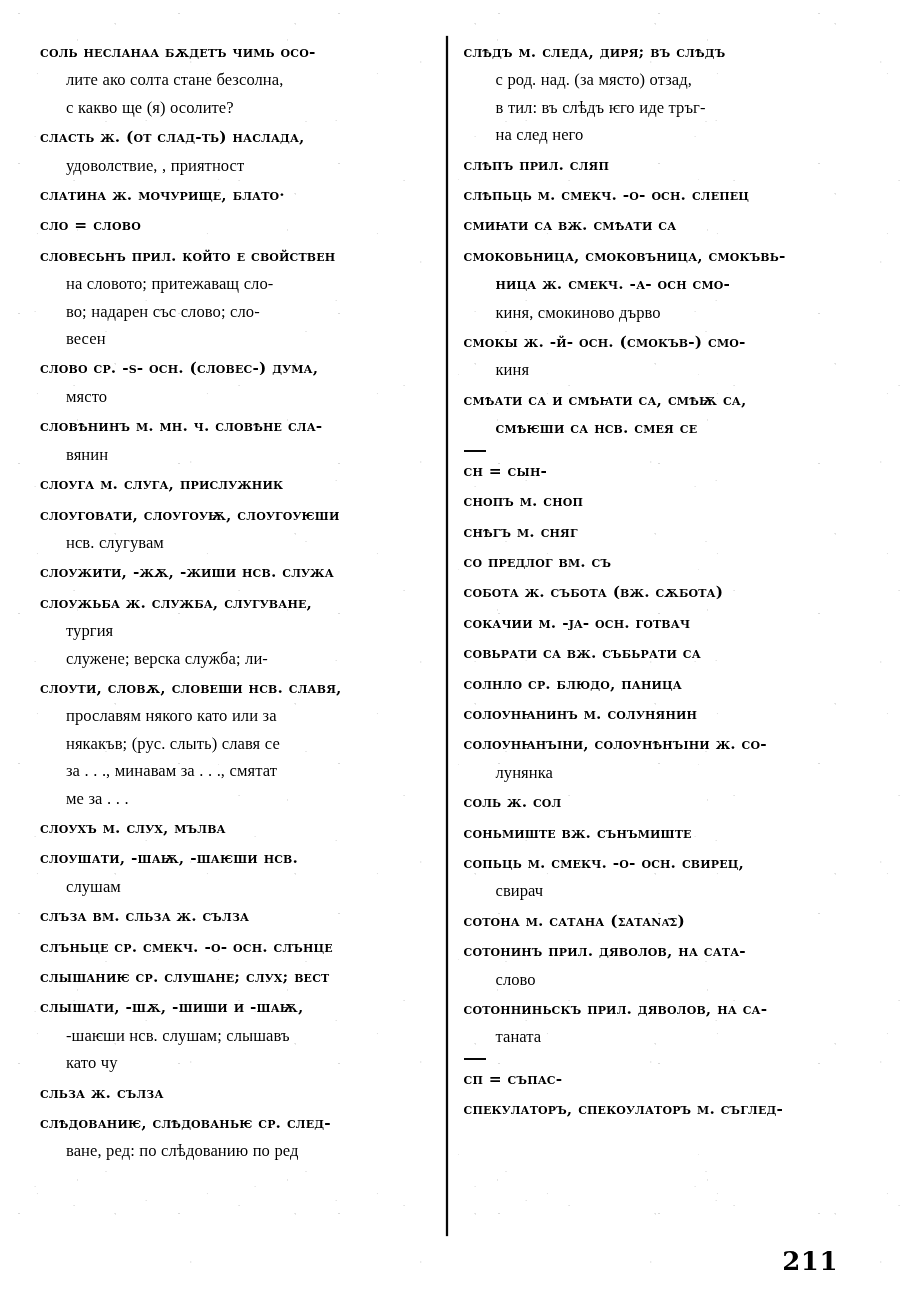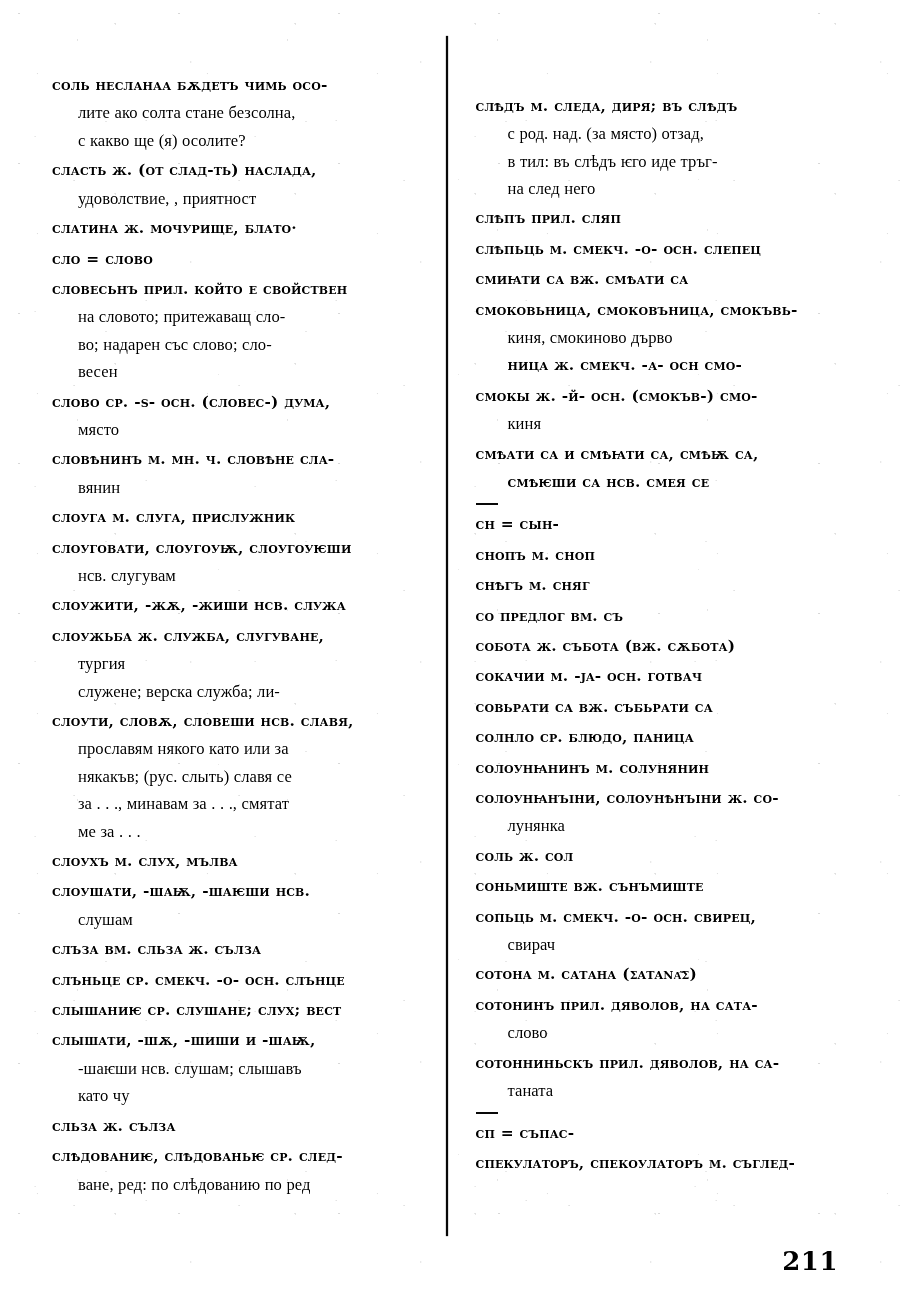--- a/index.html
+++ b/index.html
@@ -41,26 +41,25 @@
       radial-gradient(circle at 91% 92%, rgba(30,30,30,.25) 0 .6px, transparent 1px);
     background-size: 160px 150px, 210px 190px, 180px 170px, 230px 200px,
                      170px 160px, 200px 210px, 190px 180px, 220px 175px,
                      165px 205px, 240px 195px;
   }
 
   
   .columns {
     position: absolute;
     top: 38px;
-    left: 52px;
+    left: 40px;
     width: 800px;
     height: 1195px;
     display: flex;
     gap: 0;
-    align-items: center;
   }
   .col {
     width: 388px;
     position: relative;
   }
   .col-left  { padding-right: 14px; }
   .col-right { padding-left: 33px; }
 
   .divider {
     position: absolute;
@@ -247,22 +246,22 @@
       <div class="entry noindent">
         <div><span class="ocs">слѣпьць м. смекч. -о- осн. слепец</span></div>
       </div>
 
       <div class="entry noindent">
         <div><span class="ocs">смиꙗти са вж. смѣати са</span></div>
       </div>
 
       <div class="entry noindent">
         <div><span class="ocs">смоковьница, смоковъница, смокъвь-</span></div>
+        <div style="padding-left:32px"><span class="ocs">ница ж. смекч. -а- осн смо-</span></div>
         <div style="padding-left:32px"><span class="gl">киня, смокиново дърво</span></div>
-        <div style="padding-left:32px"><span class="ocs">ница ж. смекч. -а- осн смо-</span></div>
       </div>
 
       <div class="entry noindent">
         <div><span class="ocs">смокы ж. -й- осн. (смокъв-) смо-</span></div>
         <div style="padding-left:32px"><span class="gl">киня</span></div>
       </div>
 
 
       <div class="entry noindent">
         <div><span class="ocs">смѣати са и смѣꙗти са, смѣѭ са,</span></div>

